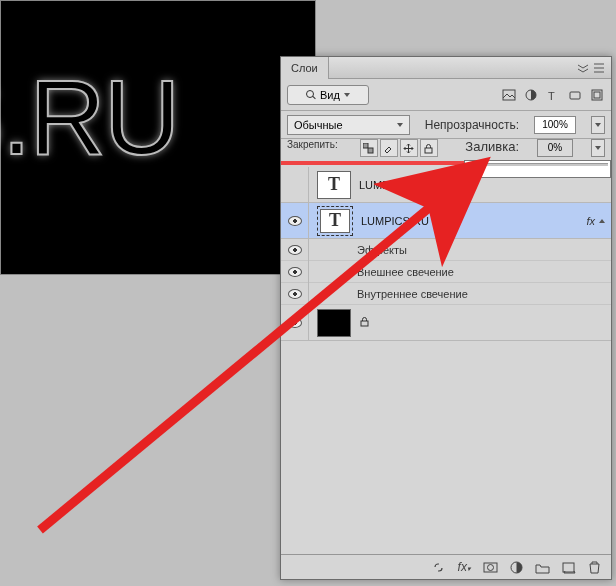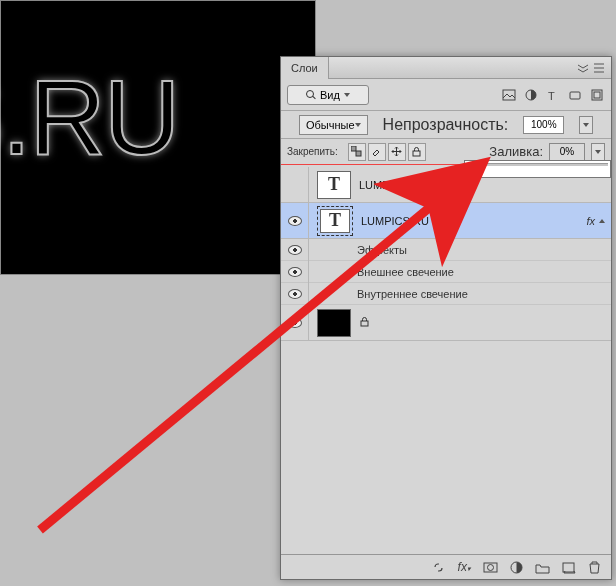--- a/index.html
+++ b/index.html
@@ -15,26 +15,26 @@
 .tb-icon{width:12px;height:12px;display:flex;align-items:center;justify-content:center;color:#555;cursor:pointer}
 .toolbar-row{height:32px;border-bottom:1px solid #a6a6a6;display:flex;align-items:center;padding:0 6px;gap:4px}
 .filter-select{height:20px;background:#e8e8e8;border:1px solid #888;border-radius:3px;display:flex;align-items:center;padding:0 18px;gap:4px;cursor:pointer}
 .mag{width:10px;height:10px;position:relative}
 .mag::before{content:"";position:absolute;width:6px;height:6px;border:1px solid #333;border-radius:50%;left:0;top:0}
 .mag::after{content:"";position:absolute;width:4px;height:1px;background:#333;left:6px;top:7px;transform:rotate(45deg)}
 .chev{width:0;height:0;border-left:3px solid transparent;border-right:3px solid transparent;border-top:4px solid #555}
 .row-icons{display:flex;gap:6px;margin-left:auto}
 .ri{width:16px;height:16px;display:flex;align-items:center;justify-content:center;color:#444;cursor:pointer}
 .ri svg{width:14px;height:14px}
-.blend-row{height:28px;border-bottom:1px solid #a6a6a6;display:flex;align-items:center;padding:0 18px;gap:15px}
+.blend-row{height:28px;border-bottom:1px solid #a6a6a6;display:flex;align-items:center;padding:0 6px;gap:15px}
 .blend-select{flex:1;height:20px;background:#e8e8e8;border:1px solid #888;display:flex;align-items:center;padding:0 6px;justify-content:space-between;cursor:pointer}
-.opacity-lbl{font-size:16px;color:#333}
+.opacity-lbl{font-size:12px;color:#333}
 .op-field{width:42px;height:18px;background:#fff;border:1px solid #888;text-align:center;font-size:10px;line-height:16px}
 .drop-btn{width:14px;height:18px;background:#e0e0e0;border:1px solid #888;display:flex;align-items:center;justify-content:center;cursor:pointer}
-.lock-row{height:26px;border-bottom:1px solid #ef4444;display:flex;align-items:center;padding:0 6px;gap:6px}
+.lock-row{height:26px;border-bottom:4px solid #ef4444;display:flex;padding:0 6px;gap:18px}
 .lock-lbl{font-size:10px;color:#333}
 .lock-icons{display:flex;gap:2px;margin-left:4px}
 .lock-icons .li{width:18px;height:18px;border:1px solid #999;background:#e2e2e2;display:flex;align-items:center;justify-content:center;cursor:pointer}
 .li svg{width:11px;height:11px;stroke:#333;fill:none;stroke-width:1}
 .fill-lbl{margin-left:auto;font-size:13px;color:#333}
 .fill-field{width:36px;height:18px;background:#dadada;border:1px solid #888;text-align:center;font-size:10px;line-height:16px}
 .slider-pop{position:absolute;left:464px;top:160px;width:147px;height:18px;background:#fff;border:1px solid #777;z-index:5}
 .slider-track{position:absolute;left:2px;right:2px;top:2px;height:3px;background:#c6c6c6;border-top:1px solid #999}
 .slider-thumb{position:absolute;left:1px;top:5px;width:0;height:0;border-left:5px solid transparent;border-right:5px solid transparent;border-bottom:8px solid #999}
 .layers-list{position:absolute;left:0;right:0;top:110px;bottom:25px;background:#d6d6d6;overflow:hidden}

